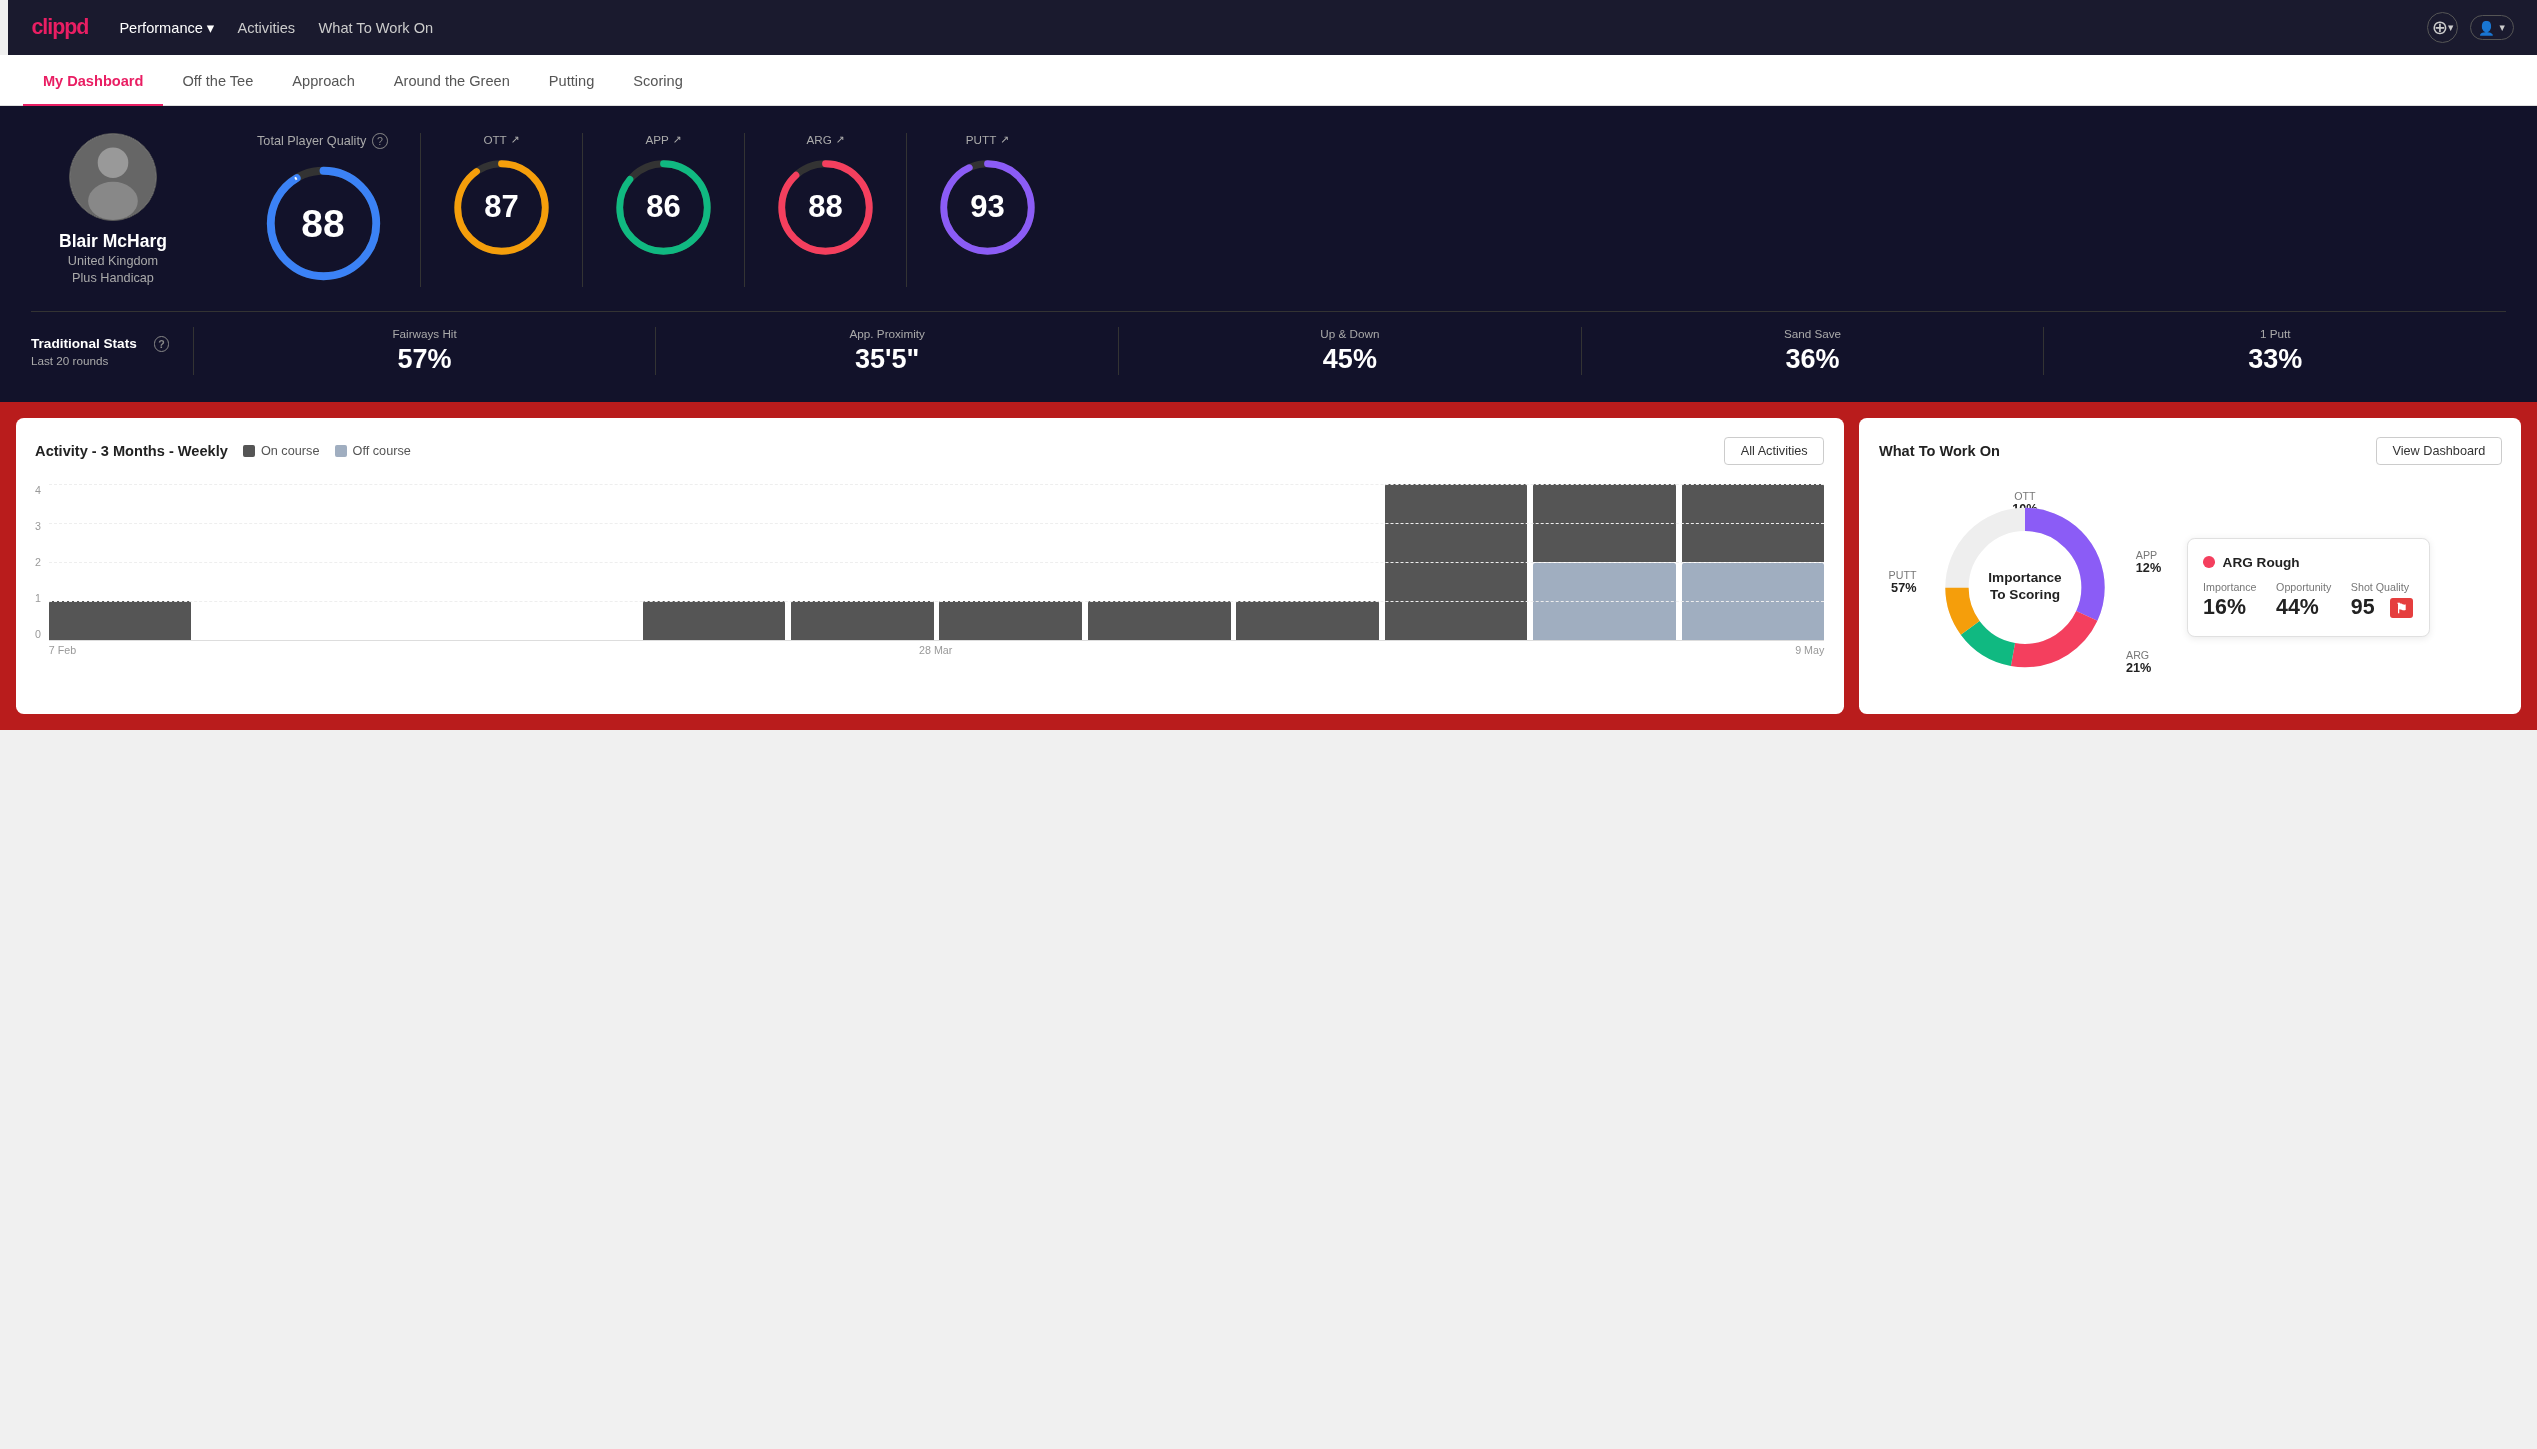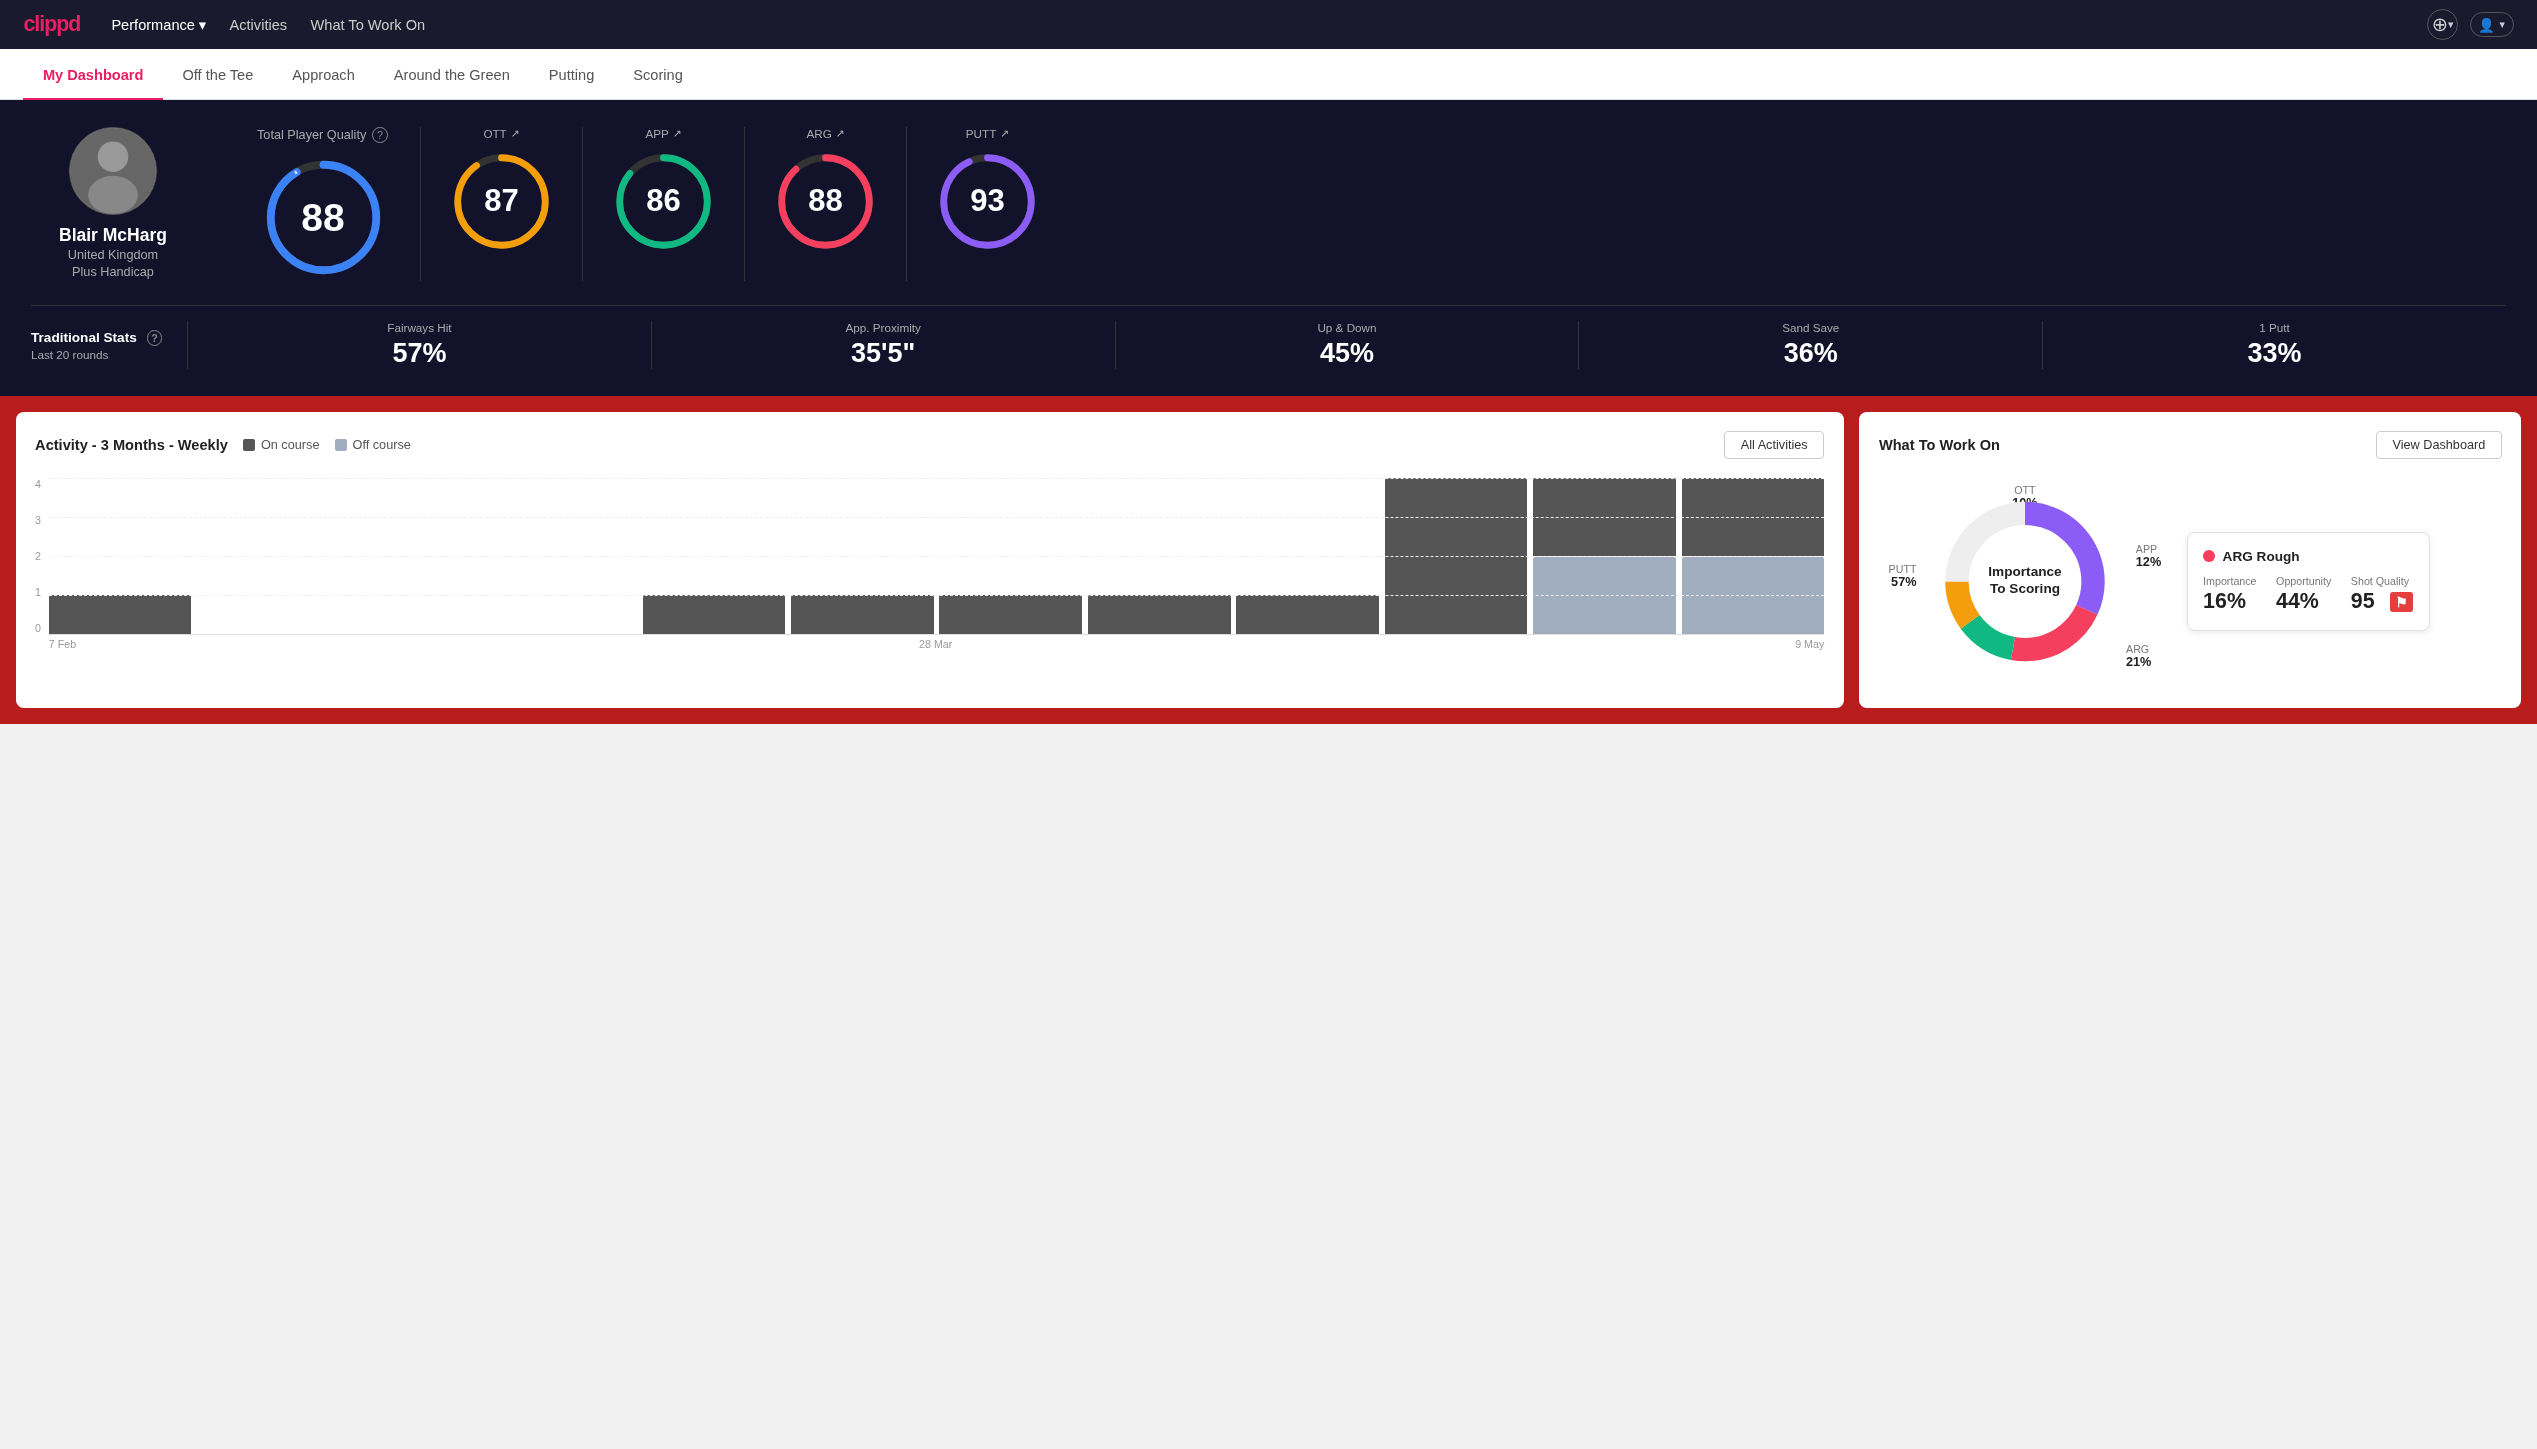--- a/index.html
+++ b/index.html
@@ -4,22 +4,23 @@
   <style>
     * { box-sizing: border-box; margin: 0; padding: 0; }
     body { font-family: -apple-system, BlinkMacSystemFont, 'Segoe UI', sans-serif; background: #f0f0f0; color: #fff; }
 
     
     .top-nav {
       background: #1a1a2e;
       display: flex;
       align-items: center;
       padding: 0 23.4px;
-      height: 49px;
+      height: 55px;
       gap: 31px;
+      margin-left: 8px;
     }
     .logo { color: #e91e63; font-size: 21.4px; font-weight: 800; letter-spacing: -1px; }
     .nav-links { display: flex; gap: 23.4px; align-items: center; flex: 1; }
     .nav-link { color: #ccc; font-size: 14.6px; cursor: pointer; display: flex; align-items: center; gap: 3.9px; }
     .nav-link.active { color: #fff; }
     .nav-right { display: flex; align-items: center; gap: 11.7px; }
     .nav-icon-btn { color: #ccc; cursor: pointer; font-size: 19.5px; border: 1.5px solid #555; border-radius: 50%; width: 31px; height: 31px; display: flex; align-items: center; justify-content: center; }
     .nav-user-btn { color: #ccc; cursor: pointer; border: 1.5px solid #555; border-radius: 15.6px; padding: 3.9px 7.8px; display: flex; align-items: center; gap: 3.9px; font-size: 13.6px; }
 
     
@@ -172,21 +173,21 @@
       display: flex;
       align-items: center;
       padding-top: 15.6px;
       border-top: 1px solid #333;
       gap: 0;
     }
     .trad-stats-label {
       min-width: 156px;
       padding-right: 23.4px;
     }
-    .trad-stats-label h3 { font-size: 13.6px; font-weight: 600; color: #fff; display: flex; align-items: center; gap: 10px; }
+    .trad-stats-label h3 { font-size: 13.6px; font-weight: 600; color: #fff; display: flex; align-items: center; gap: 17px; }
     .trad-stats-label p { font-size: 11.7px; color: #aaa; margin-top: 1.9px; }
     .stat-item {
       flex: 1;
       text-align: center;
       border-left: 1px solid #333;
       padding: 0 15.6px;
     }
     .stat-item-label { font-size: 11.7px; color: #aaa; margin-bottom: 3.9px; }
     .stat-item-value { font-size: 27px; font-weight: 700; color: #fff; }
 

